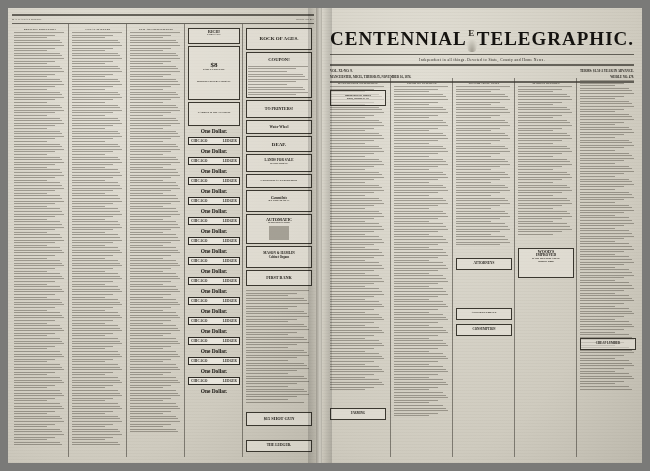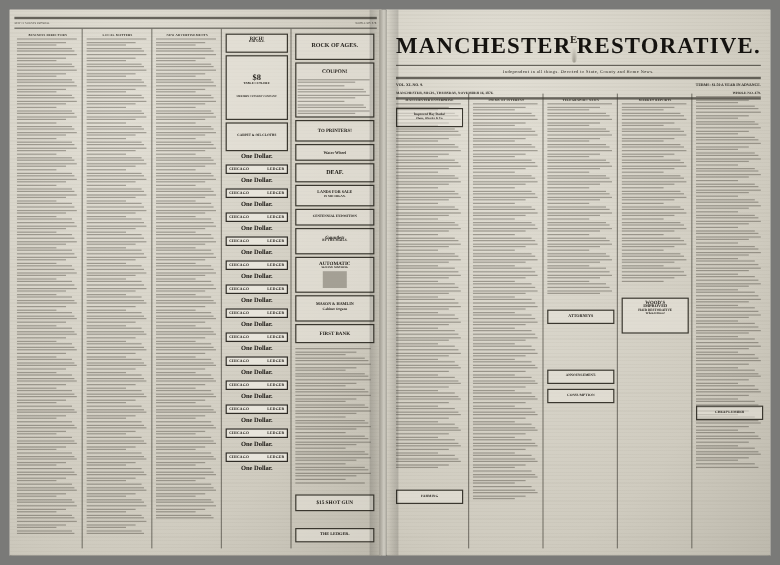--- a/index.html
+++ b/index.html
@@ -761,26 +761,26 @@
     <div class="fold" style="right:0;"></div>
   </div>
 
   <div class="gutter"></div>
 
   <div class="sheet right">
     <div class="paperbg"></div>
 
     <div class="masthead">
       <div class="mh-title">
-        <span class="mh-left">MANCHESTER</span>
+        <span class="mh-left">CENTENNIAL</span>
         <span class="mh-crest">
           <span class="e">E</span>
           <span class="w"></span>
         </span>
-        <span class="mh-right">RESTORATIVE.</span>
+        <span class="mh-right">TELEGRAPHIC.</span>
       </div>
       <div class="hr"></div>
       <div class="mh-sub">Independent in all things. Devoted to State, County and Home News.</div>
       <div class="hr thick"></div>
       <div class="mh-bar">
         <span>VOL. XI.-NO. 9.</span>
         <span>TERMS: $1.50 A YEAR IN ADVANCE.</span>
       </div>
       <div class="mh-bar2">
         <span>MANCHESTER, MICH., THURSDAY, NOVEMBER 16, 1876.</span>

